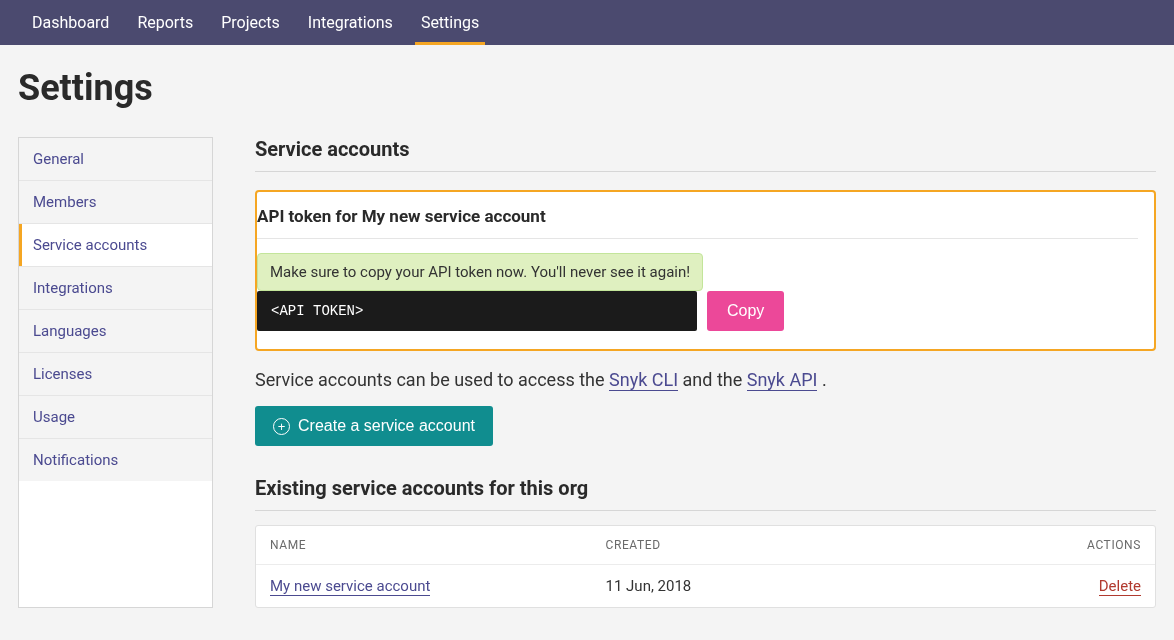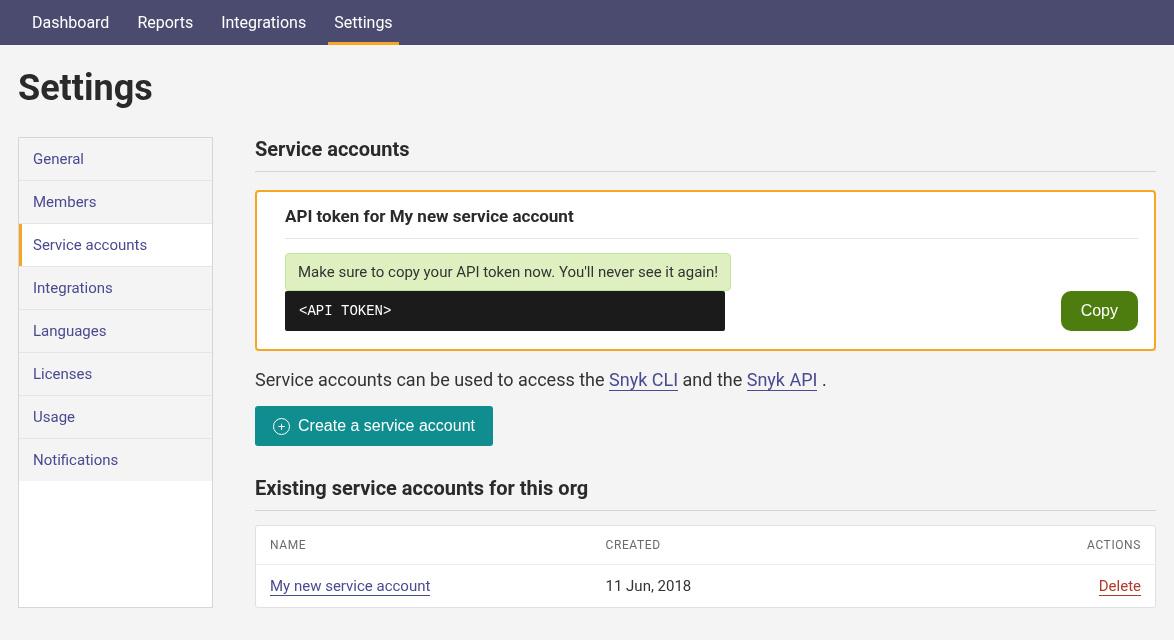--- a/index.html
+++ b/index.html
@@ -84,21 +84,21 @@
       color: #2a2a2a;
       padding-bottom: 10px;
       border-bottom: 1px solid #d6d6d6;
       margin-bottom: 18px;
     }
     
     .token-box {
       border: 2px solid #f5a623;
       border-radius: 4px;
       background: #fff;
-      padding: 14px 16px 18px 28px;
+      padding: 14px 16px 18px 0;
       margin-bottom: 18px;
     }
     .token-title {
       font-size: 17px;
       font-weight: 700;
       color: #2a2a2a;
       padding-bottom: 12px;
       border-bottom: 1px solid #e5e5e5;
       margin-bottom: 14px;
     }
@@ -106,37 +106,37 @@
       background: #dff0c0;
       border: 1px solid #c3e59a;
       padding: 9px 12px;
       font-size: 15px;
       color: #333;
       margin-bottom: 0;
       border-radius: 4px;
       display: inline-block;
       width: auto;
     }
-    .token-row { display: flex; gap: 10px; align-items: stretch; justify-content: space-between; }
+    .token-row { display: flex; gap: 10px; align-items: stretch; }
     .token-value {
       background: #1b1b1b;
       color: #fff;
       font-family: "SFMono-Regular", Consolas, "Liberation Mono", Menlo, monospace;
       font-size: 14px;
       padding: 12px 14px;
       flex: 0 0 440px;
       border-radius: 2px;
     }
     .copy-btn {
-      background: #4d7c0f;
+      background: #ec4899;
       color: #fff;
       border: none;
       font-size: 16px;
       padding: 0 20px;
-      border-radius: 10px;
+      border-radius: 3px;
       cursor: pointer;
     }
     
     .desc {
       font-size: 18px;
       color: #333;
       margin-bottom: 16px;
     }
     .desc a {
       color: #4b4a90;
@@ -206,20 +206,21 @@
       text-decoration: none;
       border-bottom: 1px solid #b13a2f;
     }
   </style>
 </head>
 <body>
 
 <nav class="topnav">
   <a href="#">Dashboard</a>
   <a href="#">Reports</a>
+  <a href="#">Projects</a>
   <a href="#">Integrations</a>
   <a href="#" class="active">Settings</a>
 </nav>
 
 <h1 class="page-title">Settings</h1>
 
 <div class="layout">
 
   <aside class="sidebar">
     <a href="#" class="sidebar-item">General</a>

